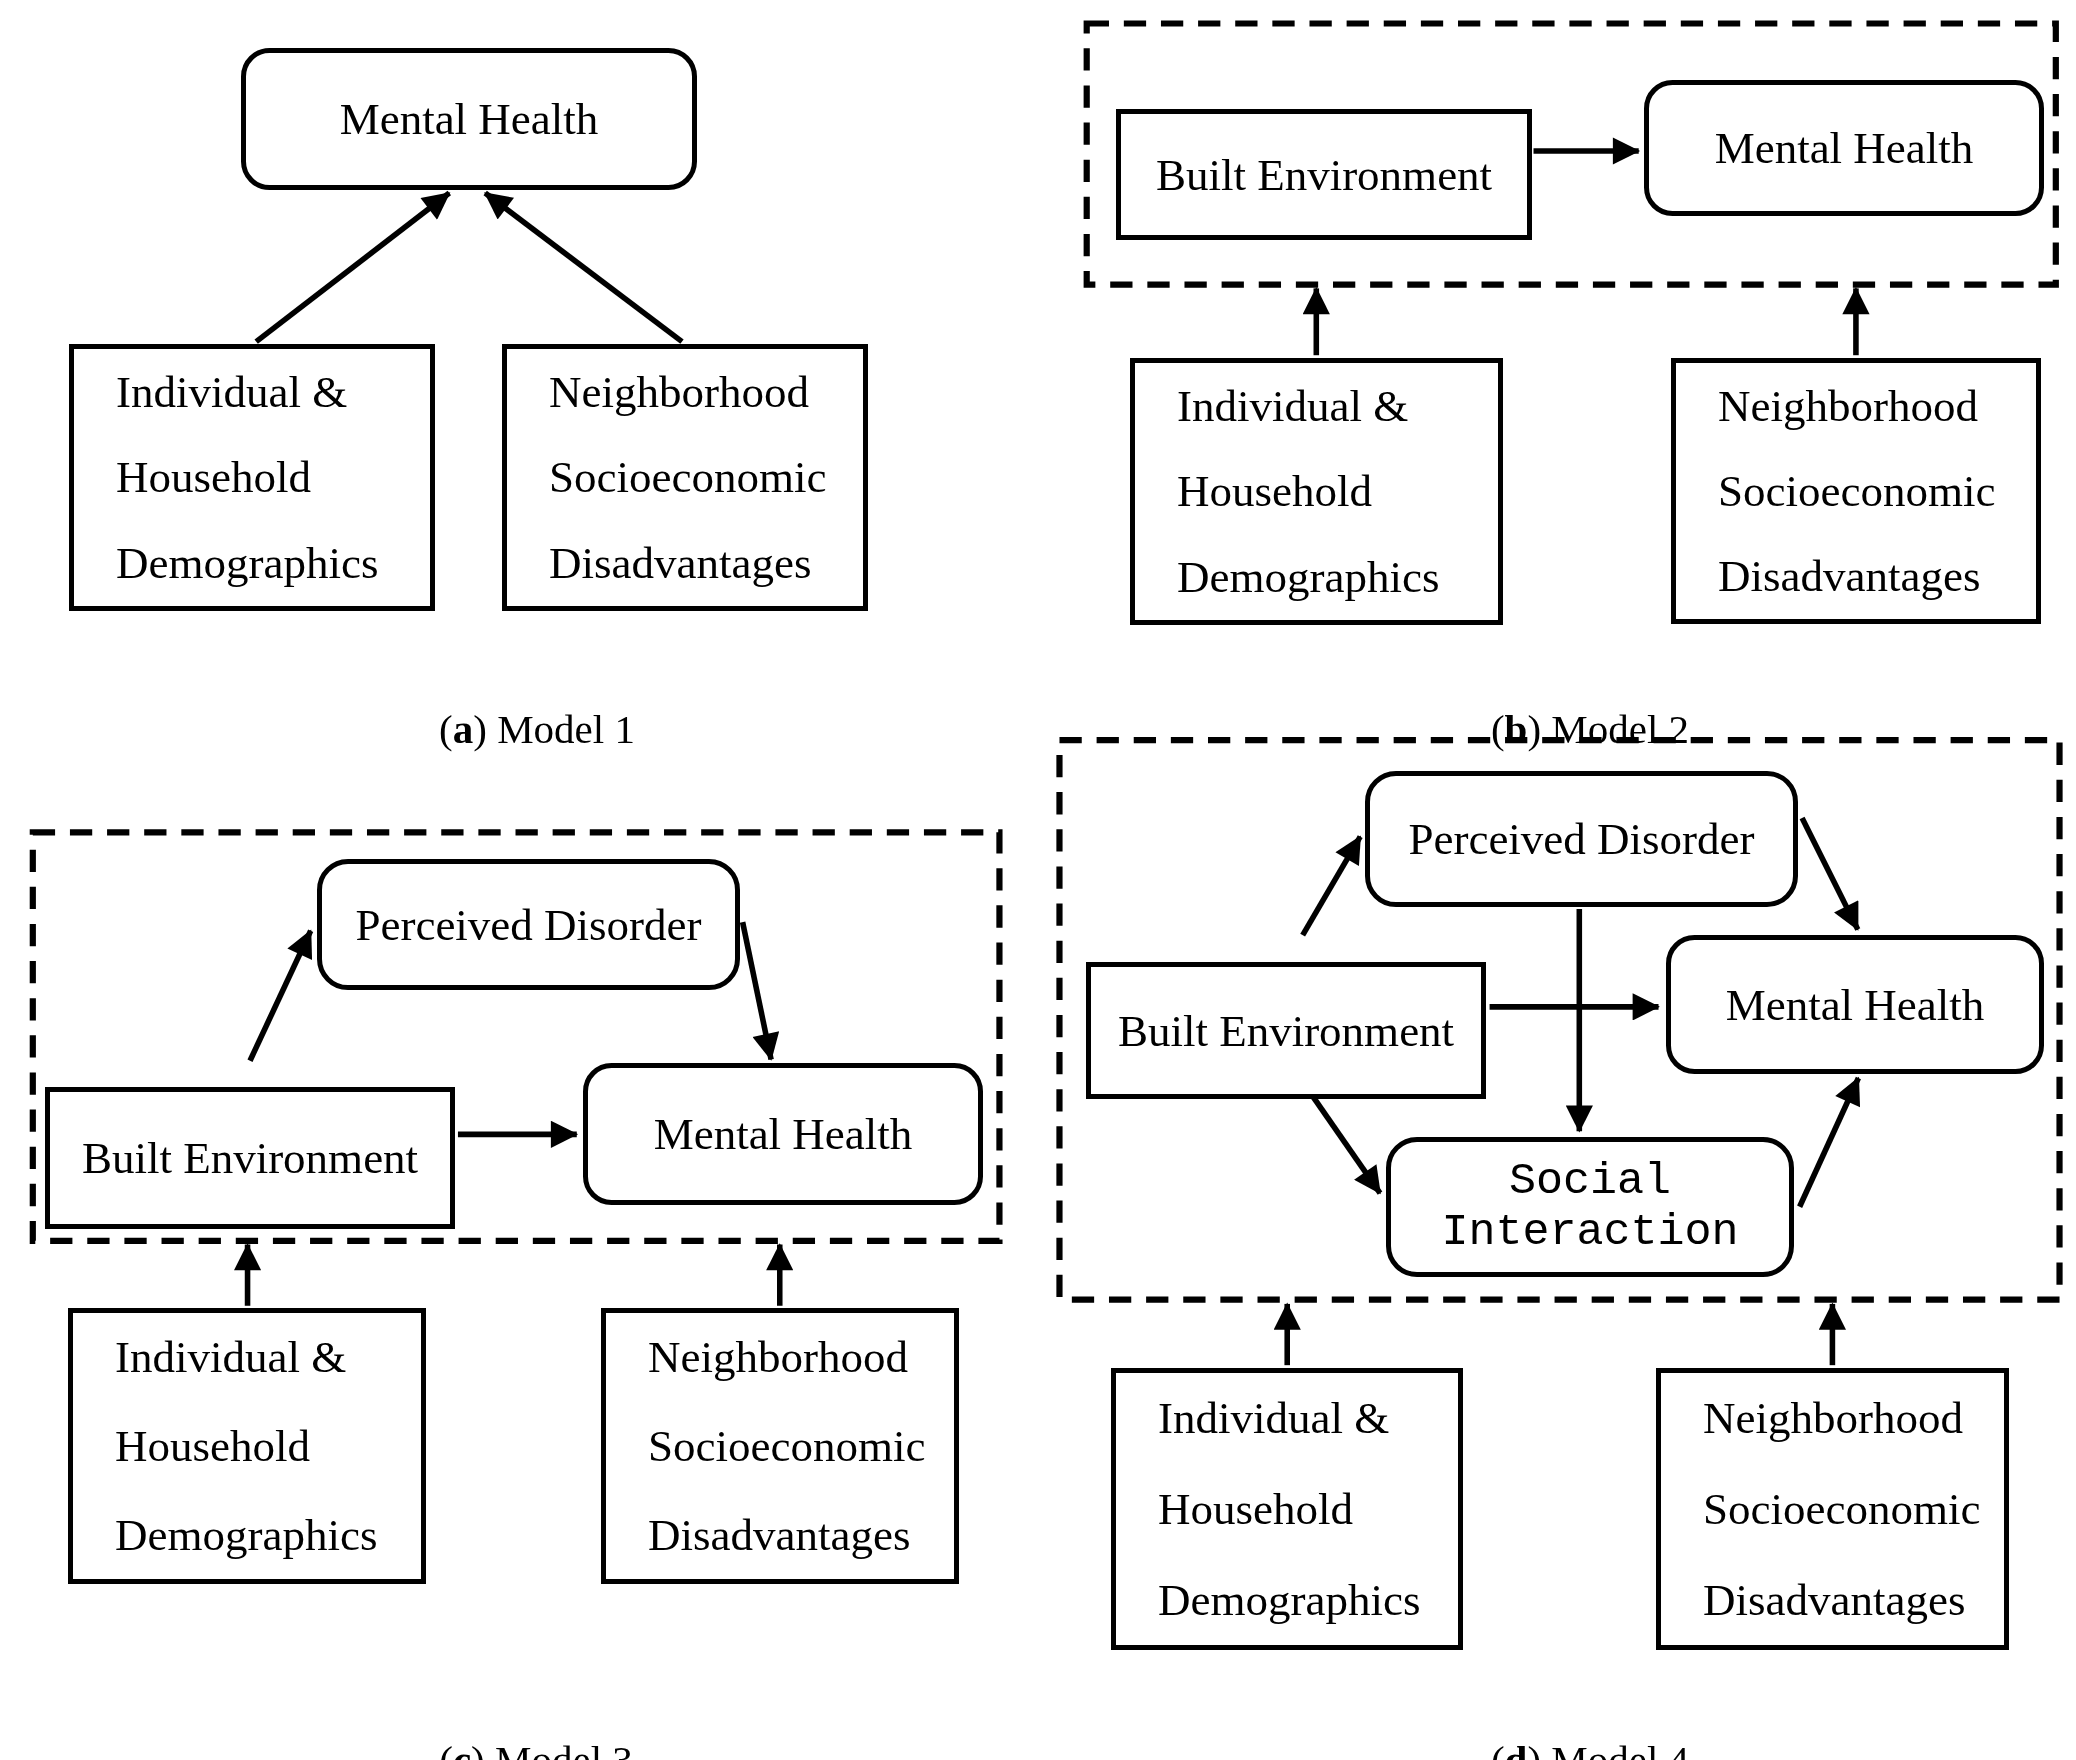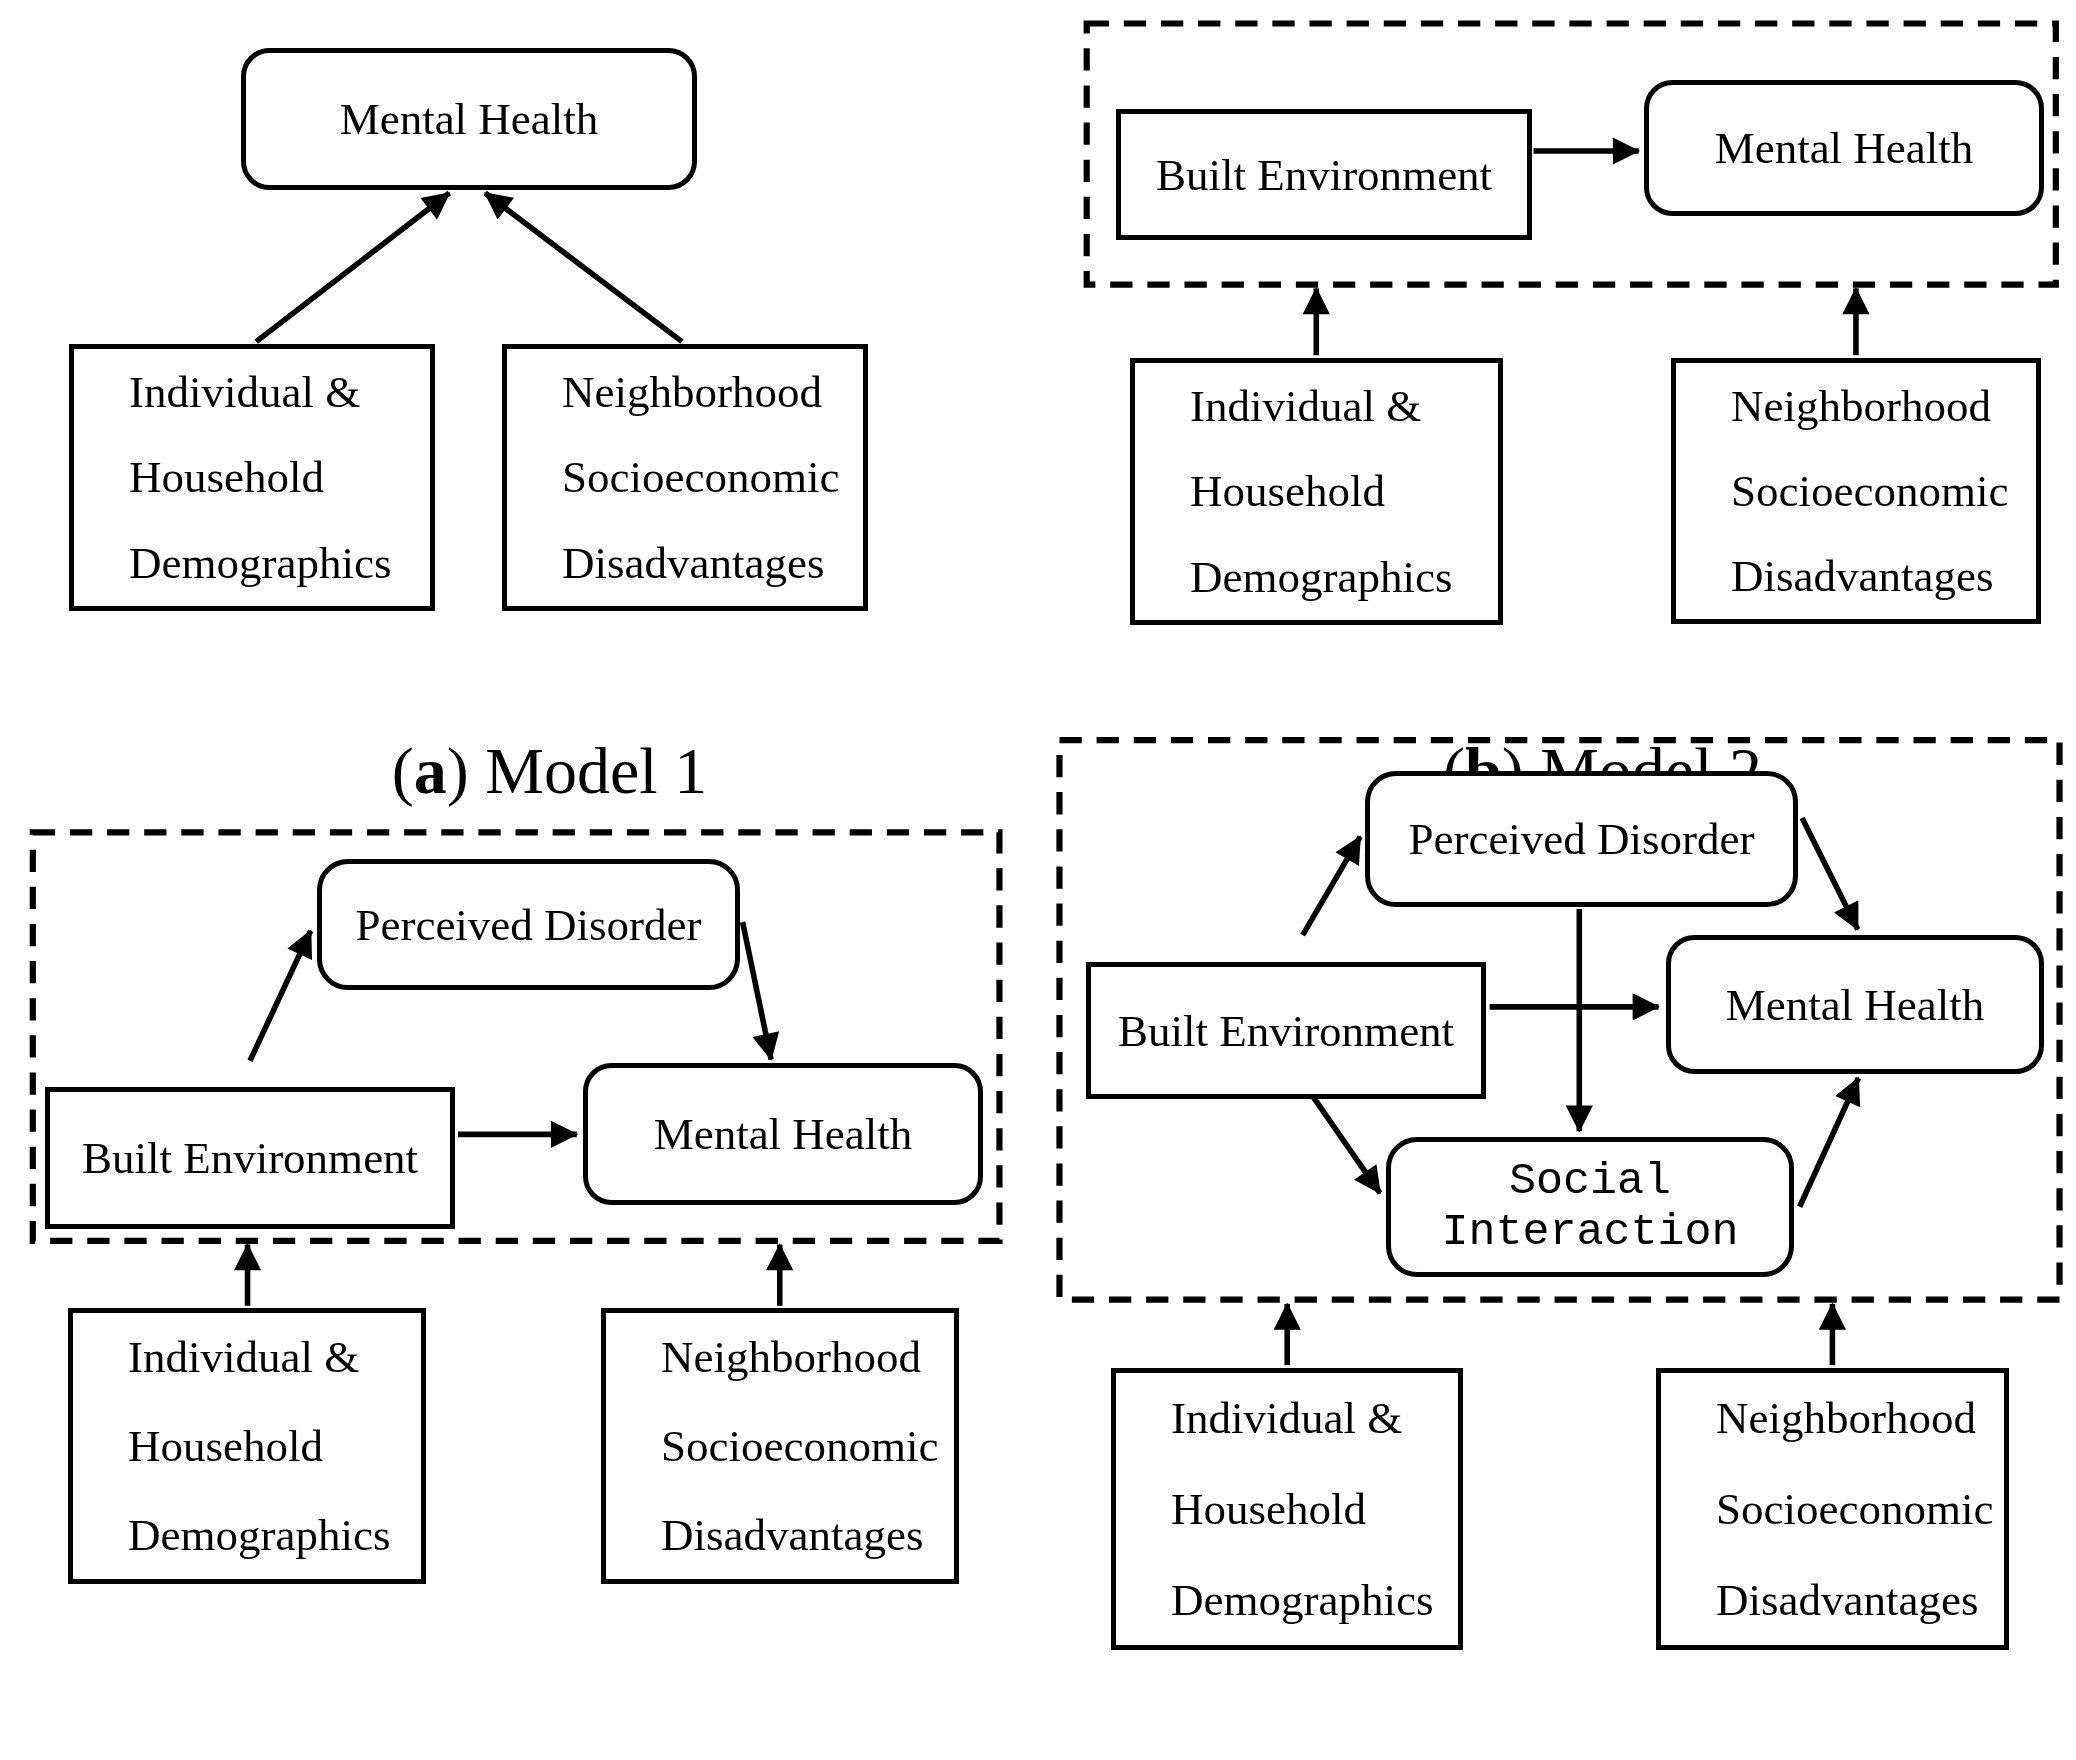--- a/index.html
+++ b/index.html
@@ -49,29 +49,29 @@
   .node.rect-box {
     display: flex;
     align-items: center;
     justify-content: center;
     margin-top: 24px;
   }
   .node.multi-box {
     display: flex;
     flex-direction: column;
     justify-content: space-around;
-    padding-left: 55px;
+    padding-left: 42px;
     text-align: left;
   }
   .node .node-line { display: block; }
   .caption {
     position: absolute;
     width: 557px;
     text-align: center;
-    font-size: 66px;
+    font-size: 41px;
     white-space: pre;
   }
   .caption b { font-weight: bold; }
 </style>
 </head>
 <body>
 
 <div id="canvas">
 
   <svg class="links" viewBox="0 0 3355 2844">

